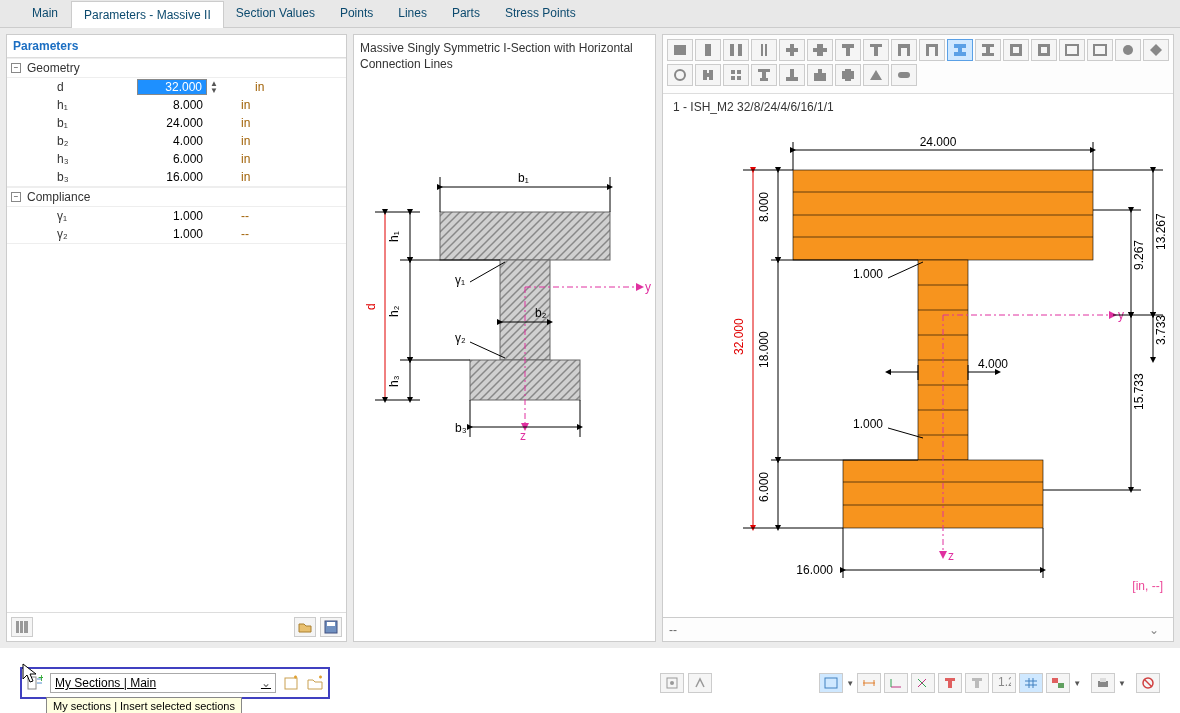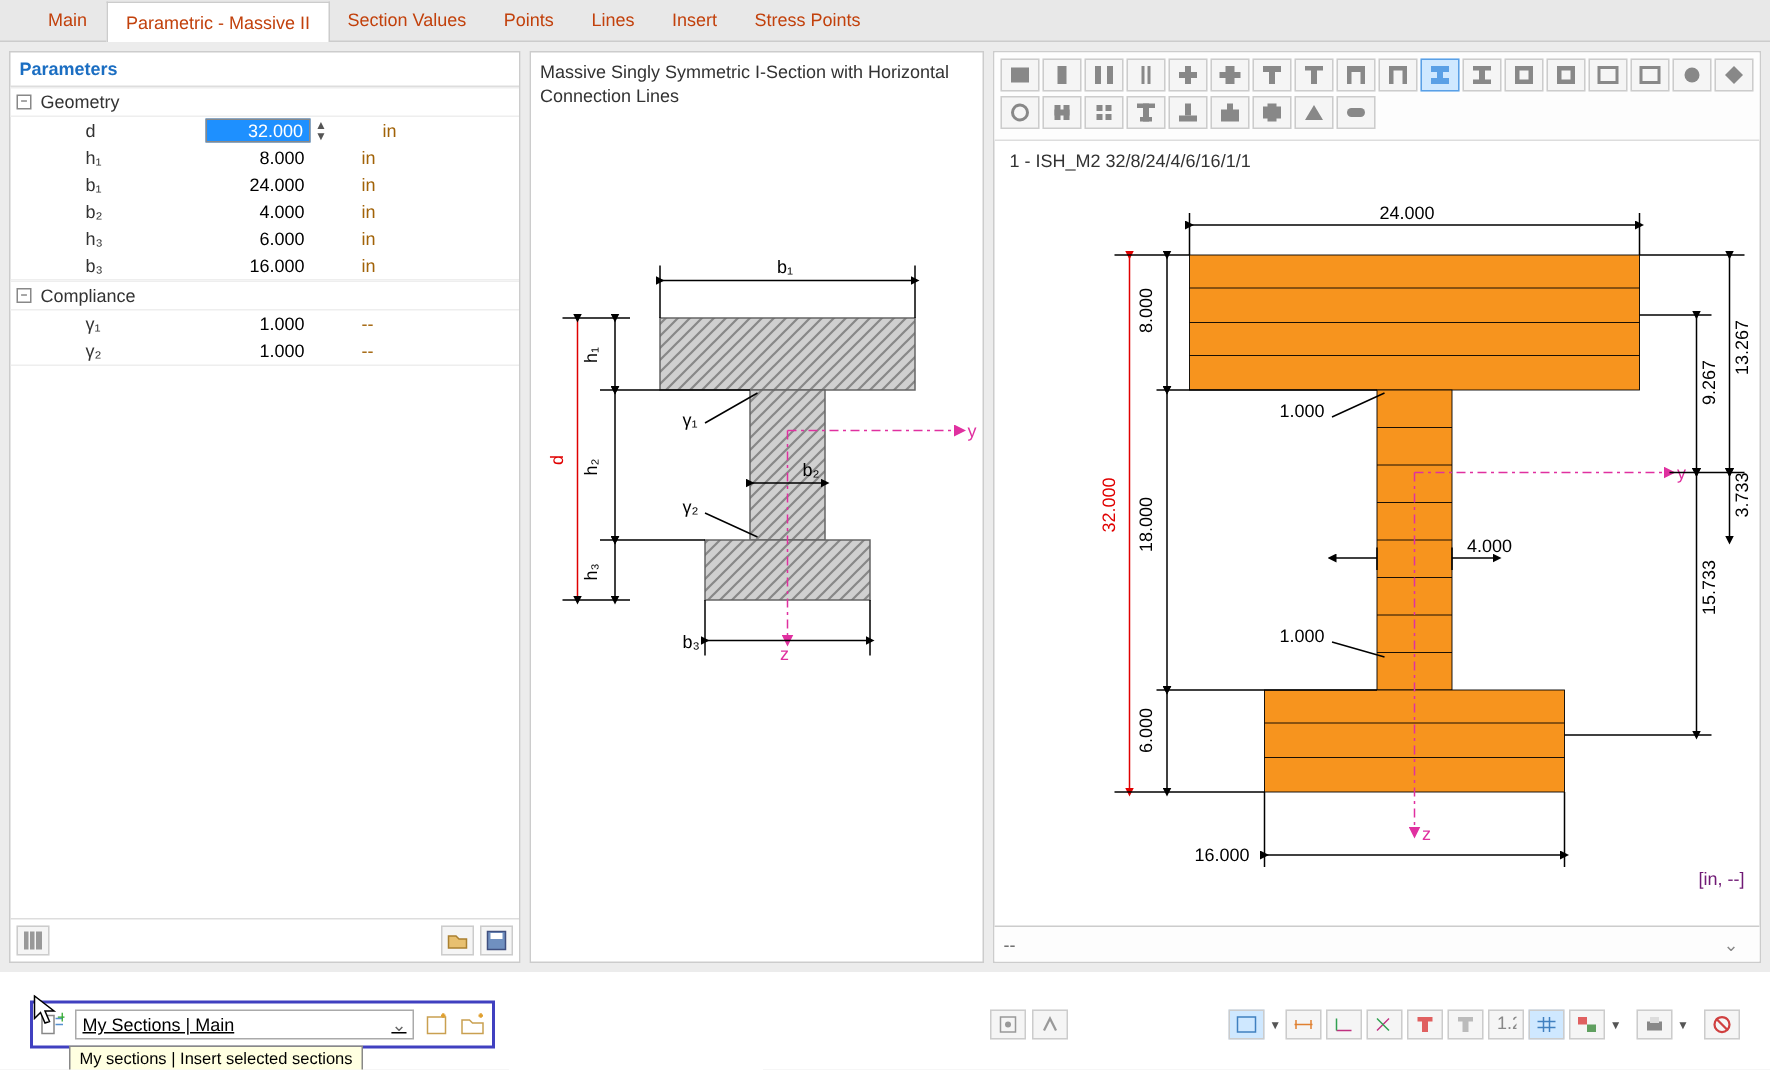--- a/index.html
+++ b/index.html
@@ -1,18 +1,18 @@
 <!DOCTYPE html>
 <html><head>
 <meta charset="utf-8">
 <style>
 * { box-sizing: border-box; margin: 0; padding: 0; font-family: "Segoe UI", Tahoma, sans-serif; font-size: 12px; }
 body { background: #fff; width: 1180px; height: 713px; overflow: hidden; position: relative; }
 .tab-bar { display: flex; background: #e8e8e8; border-bottom: 1px solid #ccc; height: 28px; padding-left: 20px; }
-.tab { padding: 6px 12px; color: #c2410c; cursor: pointer; border-right: 1px solid transparent; }
+.tab { padding: 6px 12px; color: #0c4a6e; cursor: pointer; border-right: 1px solid transparent; }
 .tab.active { background: #fff; border-left: 1px solid #ccc; border-right: 1px solid #ccc; border-top: 1px solid #ccc; position: relative; top: 1px; }
 .main-area { display: flex; height: 620px; background: #ececec; }
 .sidebar { width: 361px; background: #fff; border: 1px solid #ccc; margin: 6px 3px 6px 6px; display: flex; flex-direction: column; position: relative; }
 .params-header { color: #1b6ec2; font-weight: bold; padding: 4px 6px; border-bottom: 1px solid #ddd; }
 .tree { flex: 1; overflow: auto; }
 .tree-group { border-bottom: 1px solid #eee; }
 .group-hdr { display: flex; align-items: center; padding: 2px 4px; background: #fff; color: #333; border-bottom: 1px solid #eee; border-top: 1px solid #eee;}
 .group-hdr .box { width: 10px; height: 10px; border: 1px solid #888; margin-right: 6px; font-size: 8px; text-align: center; line-height: 8px; }
 .param-row { display: flex; align-items: center; height: 18px; padding-left: 50px; }
 .param-label { width: 80px; color: #333; }
@@ -23,21 +23,21 @@
 .center { width: 303px; background: #fff; border: 1px solid #ccc; margin: 6px 3px; padding: 6px; position: relative; }
 .center-title { color: #333; line-height: 1.3; margin-bottom: 10px; }
 .right { flex: 1; background: #fff; border: 1px solid #ccc; margin: 6px 6px 6px 3px; display: flex; flex-direction: column; position: relative; }
 .icon-palette { border-bottom: 1px solid #ddd; padding: 4px; background: #fdfdfd; }
 .icon-row { display: flex; flex-wrap: wrap; gap: 2px; margin-bottom: 3px; }
 .palette-btn { width: 26px; height: 22px; border: 1px solid #ccc; background: #f5f5f5; display: flex; align-items: center; justify-content: center; cursor: pointer; }
 .palette-btn.selected { background: #cfe8ff; border-color: #5aa0e6; }
 .palette-btn svg { width: 16px; height: 14px; }
 .section-title { padding: 6px 10px; color: #333; }
 .preview { flex: 1; position: relative; }
-.units { position: absolute; right: 10px; bottom: 48px; color: #701a75; }
+.units { position: absolute; right: 10px; bottom: 48px; color: #ec4899; }
 .status-bar { display: flex; border-top: 1px solid #ccc; background: #fdfdfd; height: 24px; align-items: center; padding: 0 6px; justify-content: space-between; }
 .status-left { color: #666; }
 .status-btn { width: 24px; height: 20px; border: 1px solid #ccc; display: flex; align-items: center; justify-content: center; background: #f5f5f5; cursor: pointer; }
 .my-sections-wrap { position: absolute; left: 20px; bottom: 14px; width: 310px; border: 2px solid #4040c0; padding: 4px; background: #fff; }
 .my-sections-inner { display: flex; align-items: center; gap: 6px; }
 .ms-icon { width: 18px; height: 18px; display: flex; align-items: center; justify-content: center; }
 .ms-select { flex: 1; border: 1px solid #aaa; padding: 2px 4px; font-size: 12px; background: #fff; text-decoration: underline; }
 .tooltip { position: absolute; background: #ffffe1; border: 1px solid #888; padding: 2px 6px; font-size: 11px; top: 28px; left: 24px; white-space: nowrap; }
 .sidebar-footer { display: flex; justify-content: space-between; padding: 4px; border-top: 1px solid #ddd; }
 .sidebar-footer .rb { display: flex; gap: 4px; }
@@ -47,25 +47,25 @@
 </style>
 </head>
 <body>
 
 <svg class="cursor" width="18" height="22" viewBox="0 0 18 22">
   <path d="M1 1 L1 16 L5 12 L8 19 L11 18 L8 11 L14 11 Z" fill="#fff" stroke="#000" stroke-width="1"></path>
 </svg>
 
 <div class="tab-bar">
   <div class="tab">Main</div>
-  <div class="tab active">Parametric - Massive II</div>
+  <div class="tab active">Parameters - Massive II</div>
   <div class="tab">Section Values</div>
   <div class="tab">Points</div>
   <div class="tab">Lines</div>
-  <div class="tab">Insert</div>
+  <div class="tab">Parts</div>
   <div class="tab">Stress Points</div>
 </div>
 
 <div class="main-area">
 
   <div class="sidebar">
     <div class="params-header">Parameters</div>
     <div class="tree">
 
       <div class="tree-group">

